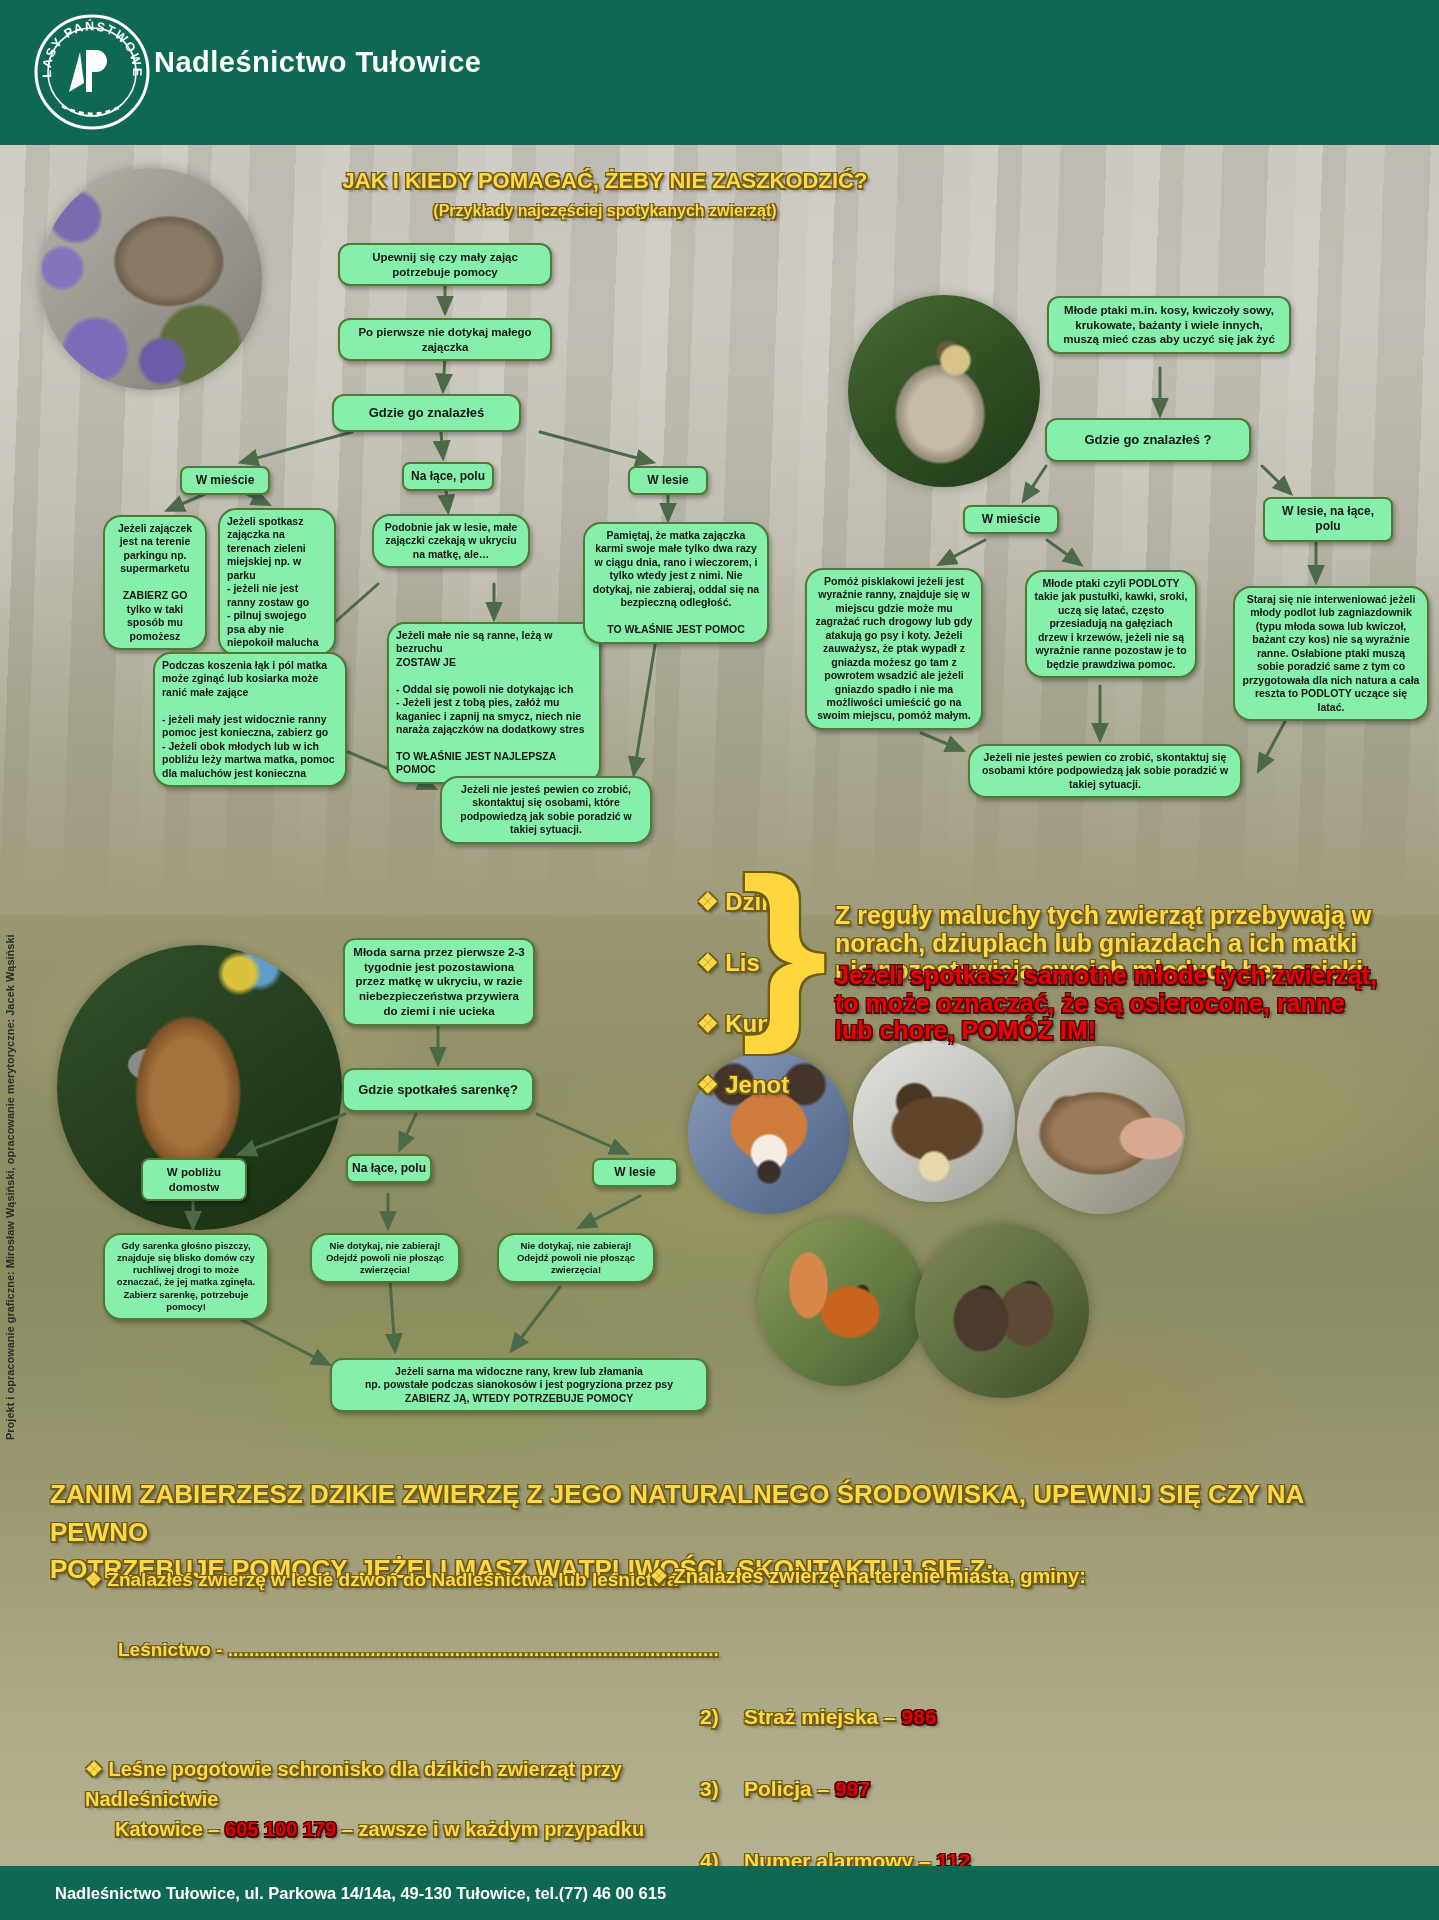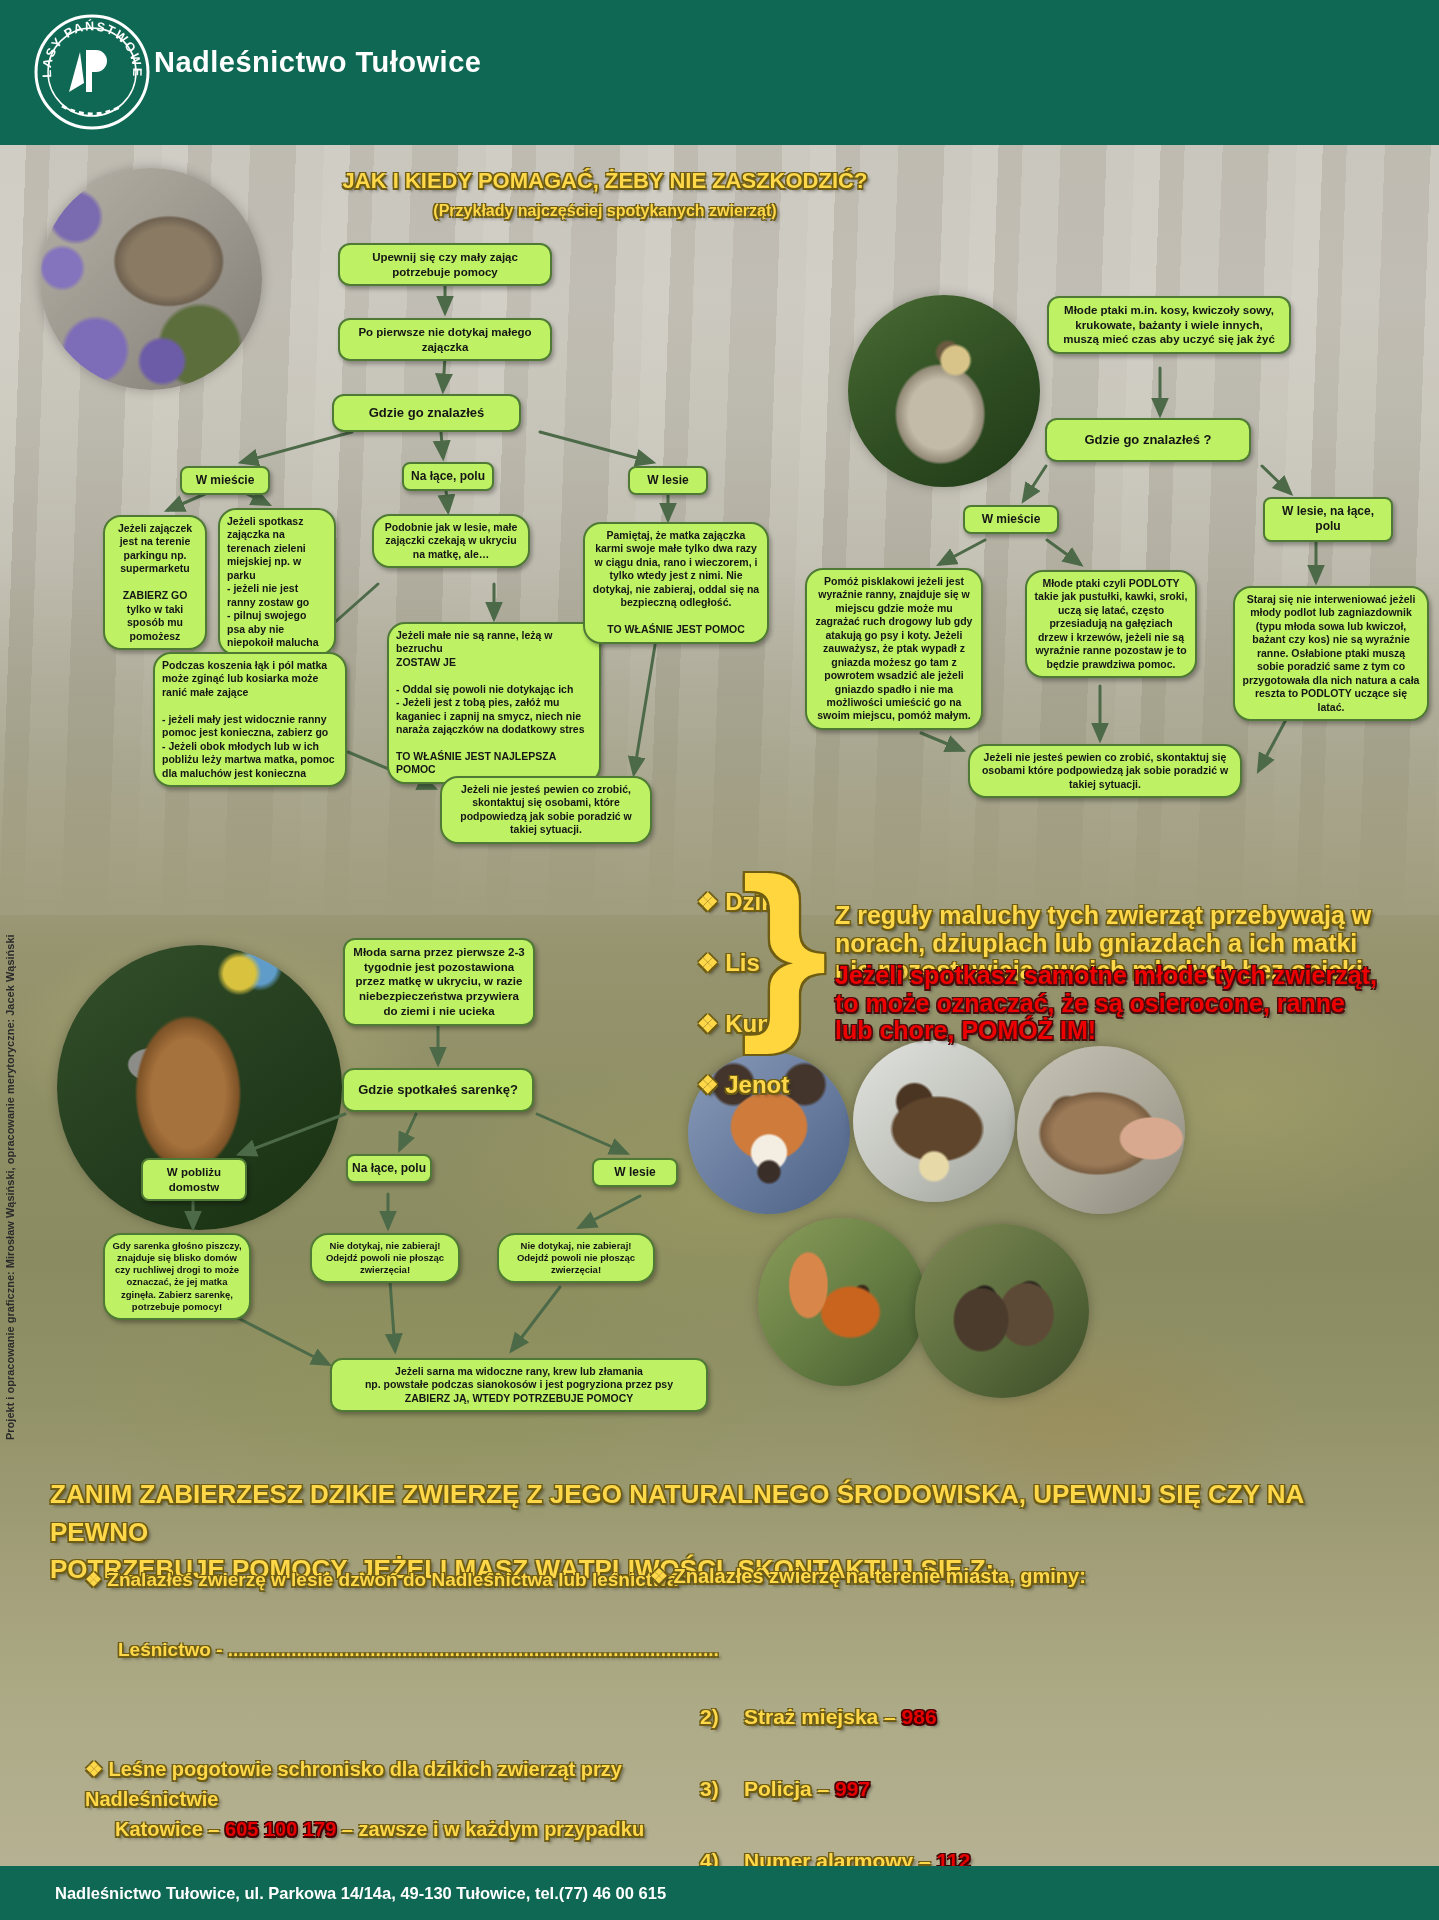--- a/index.html
+++ b/index.html
@@ -35,21 +35,21 @@
   .outline-y { color:#ffd84a; font-weight:700;
     text-shadow:-1.5px -1.5px 0 #6e5d12, 1.5px -1.5px 0 #6e5d12, -1.5px 1.5px 0 #6e5d12,
       1.5px 1.5px 0 #6e5d12, 3px 3px 3px rgba(40,40,40,.5);margin-top:24px; }
   .outline-r { color:#ef0000; font-weight:700;
     text-shadow:-1.5px -1.5px 0 #4a0d0d, 1.5px -1.5px 0 #4a0d0d, -1.5px 1.5px 0 #4a0d0d,
       1.5px 1.5px 0 #4a0d0d, 3px 3px 3px rgba(40,40,40,.5); }
   .main-title { position:absolute; left:230px; top:144px; width:750px; text-align:center; font-size:22px; z-index:3; }
   .sub-title  { position:absolute; left:230px; top:178px; width:750px; text-align:center; font-size:16px; z-index:3; }
 
   
-  .fb { position:absolute; z-index:3; background:#bef264; border:2px solid #4e7a35; border-radius:12px;
+  .fb { position:absolute; z-index:3; background:#86efac; border:2px solid #4e7a35; border-radius:12px;
     padding:5px 7px; font-size:10.5px; line-height:1.28; color:#151515; font-weight:600; text-align:center;
     white-space:pre-line; box-shadow:2px 3px 4px rgba(0,0,0,.3); }
   .fb.hdrbx { font-size:11.5px; font-weight:700; }
   .fb.lbl { font-size:12px; font-weight:700; border-radius:8px; padding:5px 3px; }
   .fb.left { text-align:left; }
   .fb.round { border-radius:18px; }
   .fb.tall { display:flex; align-items:center; justify-content:center; font-size:13px; font-weight:700; }
   .fb.tiny { font-size:9.5px; }
 
   
@@ -240,21 +240,21 @@
   <div class="fb round" style="left:805px;top:568px;width:178px;">Pomóż pisklakowi jeżeli jest wyraźnie ranny, znajduje się w miejscu gdzie może mu zagrażać ruch drogowy lub gdy atakują go psy i koty. Jeżeli zauważysz, że ptak wypadł z gniazda możesz go tam z powrotem wsadzić ale jeżeli gniazdo spadło i nie ma możliwości umieścić go na swoim miejscu, pomóż małym.</div>
   <div class="fb round" style="left:1025px;top:570px;width:172px;">Młode ptaki czyli PODLOTY takie jak pustułki, kawki, sroki, uczą się latać, często przesiadują na gałęziach drzew i krzewów, jeżeli nie są wyraźnie ranne pozostaw je to będzie prawdziwa pomoc.</div>
   <div class="fb round" style="left:1233px;top:586px;width:196px;">Staraj się nie interweniować jeżeli młody podlot lub zagniazdownik (typu młoda sowa lub kwiczoł, bażant czy kos) nie są wyraźnie ranne. Osłabione ptaki muszą sobie poradzić same z tym co przygotowała dla nich natura a cała reszta to PODLOTY uczące się latać.</div>
   <div class="fb round" style="left:968px;top:744px;width:274px;">Jeżeli nie jesteś pewien co zrobić, skontaktuj się osobami które podpowiedzą jak sobie poradzić w takiej sytuacji.</div>
 
   <div class="fb hdrbx" style="left:343px;top:938px;width:192px;">Młoda sarna przez pierwsze 2-3 tygodnie jest pozostawiona przez matkę w ukryciu, w razie niebezpieczeństwa przywiera do ziemi i nie ucieka</div>
   <div class="fb tall" style="left:342px;top:1068px;width:192px;height:44px;">Gdzie spotkałeś sarenkę?</div>
   <div class="fb lbl" style="left:141px;top:1158px;width:106px;font-size:11.5px;">W pobliżu domostw</div>
   <div class="fb lbl" style="left:346px;top:1154px;width:86px;">Na łące, polu</div>
   <div class="fb lbl" style="left:592px;top:1158px;width:86px;">W lesie</div>
-  <div class="fb round tiny" style="left:103px;top:1233px;width:148px;">Gdy sarenka głośno piszczy, znajduje się blisko domów czy ruchliwej drogi to może oznaczać, że jej matka zginęła. Zabierz sarenkę, potrzebuje pomocy!</div>
+  <div class="fb round tiny" style="left:103px;top:1233px;width:166px;">Gdy sarenka głośno piszczy, znajduje się blisko domów czy ruchliwej drogi to może oznaczać, że jej matka zginęła. Zabierz sarenkę, potrzebuje pomocy!</div>
   <div class="fb round tiny" style="left:310px;top:1233px;width:150px;font-weight:700;">Nie dotykaj, nie zabieraj!
 Odejdź powoli nie płosząc zwierzęcia!</div>
   <div class="fb round tiny" style="left:497px;top:1233px;width:158px;font-weight:700;">Nie dotykaj, nie zabieraj!
 Odejdź powoli nie płosząc zwierzęcia!</div>
   <div class="fb" style="left:330px;top:1358px;width:378px;font-weight:700;">Jeżeli sarna ma widoczne rany, krew lub złamania
 np. powstałe podczas sianokosów i jest pogryziona przez psy
 ZABIERZ JĄ, WTEDY POTRZEBUJE POMOCY</div>
 
   <div class="den-item outline-y" style="top:864px;"><span>❖</span> <span>Dzik</span></div>
   <div class="den-item outline-y" style="top:925px;"><span>❖</span> <span>Lis</span></div>

